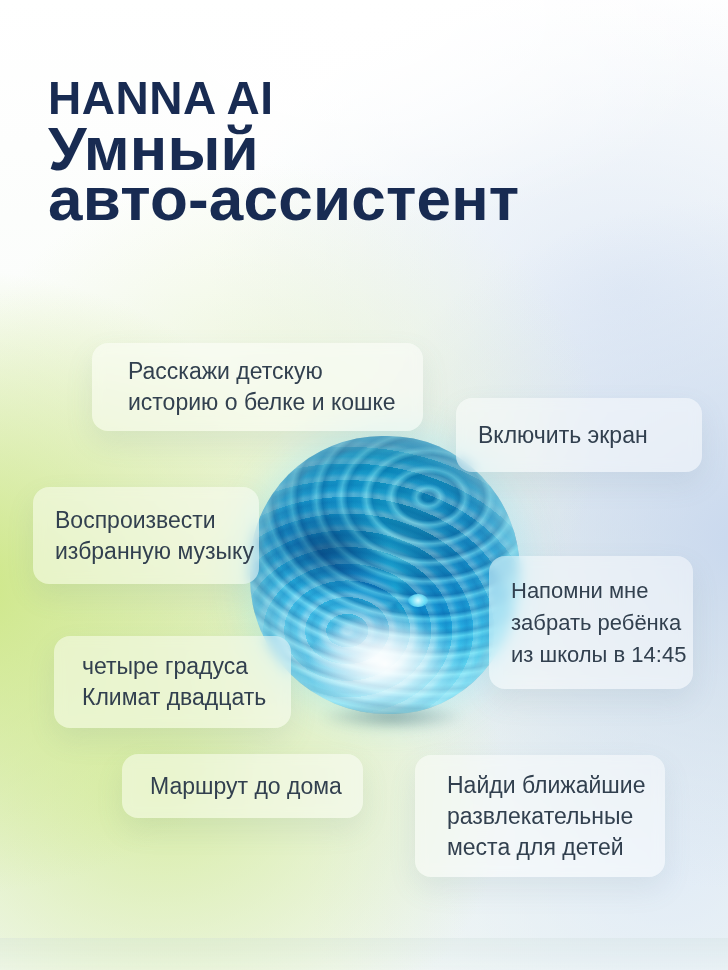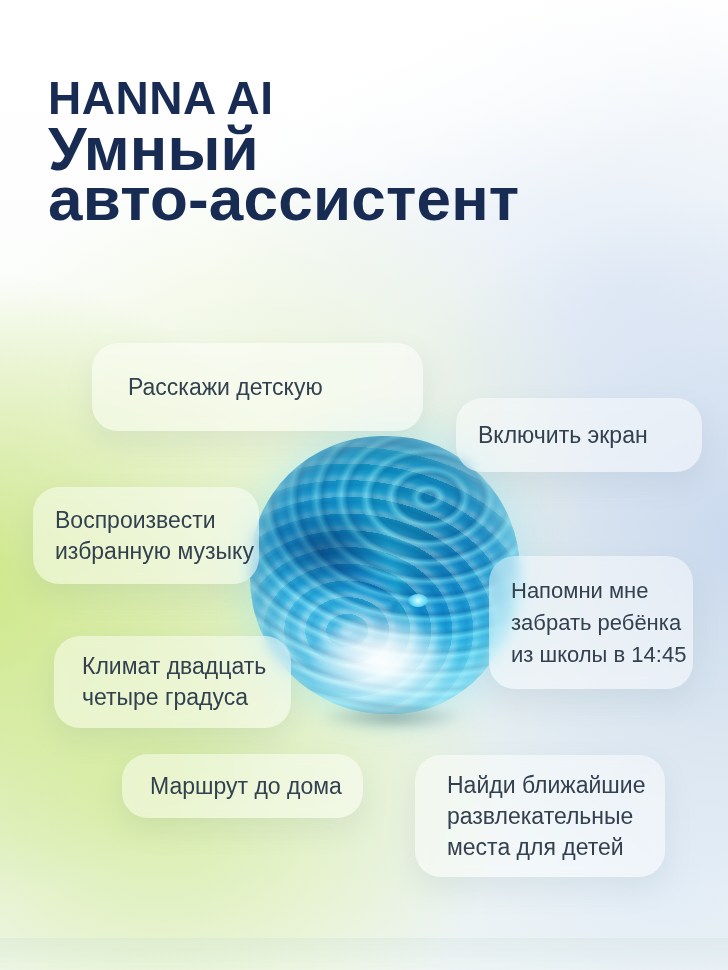--- a/index.html
+++ b/index.html
@@ -23,21 +23,21 @@
       linear-gradient(180deg,#ffffff 0%,#fbfdfb 30%,#eef5ec 62%,#f3f8f4 100%);
   }
 
   .title-block{position:absolute;left:48px;top:72px;color:var(--title-color);}
   .title-block .brand{font-size:46px;line-height:52px;font-weight:700;letter-spacing:0.5px;}
   .title-block .sub{font-size:62px;line-height:50px;font-weight:700;letter-spacing:0.2px;}
 
   .bubble{
     position:absolute;
     background:rgba(255,255,255,0.46);
-    border-radius:26px;
+    border-radius:16px;
     box-shadow:0 12px 28px rgba(100,130,150,0.12);
     backdrop-filter:blur(6px);
     color:var(--bubble-text);
     font-size:23px;line-height:31px;
     display:flex;flex-direction:column;justify-content:center;
   }
   .bubble span{display:block;white-space:nowrap;}
 
   .b-story   {left:92px;  top:343px; width:331px; height:88px;  padding-left:36px;}
   .b-screen  {left:456px; top:398px; width:246px; height:74px;  padding-left:22px;}
@@ -103,40 +103,41 @@
     <div class="sub">Умный</div>
     <div class="sub">авто-ассистент</div>
   </div>
 
   <div class="orb"></div>
   <div class="orb-dot"></div>
   <div class="orb-shadow"></div>
 
   <div class="bubble b-story">
     <span>Расскажи детскую</span>
+    <span>историю о белке и кошке</span>
   </div>
 
   <div class="bubble b-screen">
     <span>Включить экран</span>
   </div>
 
   <div class="bubble b-music">
     <span>Воспроизвести</span>
     <span>избранную музыку</span>
   </div>
 
   <div class="bubble b-reminder">
     <span>Напомни мне</span>
     <span>забрать ребёнка</span>
     <span>из школы в 14:45</span>
   </div>
 
   <div class="bubble b-climate">
+    <span>четыре градуса</span>
     <span>Климат двадцать</span>
-    <span>четыре градуса</span>
   </div>
 
   <div class="bubble b-route">
     <span>Маршрут до дома</span>
   </div>
 
   <div class="bubble b-places">
     <span>Найди ближайшие</span>
     <span>развлекательные</span>
     <span>места для детей</span>

